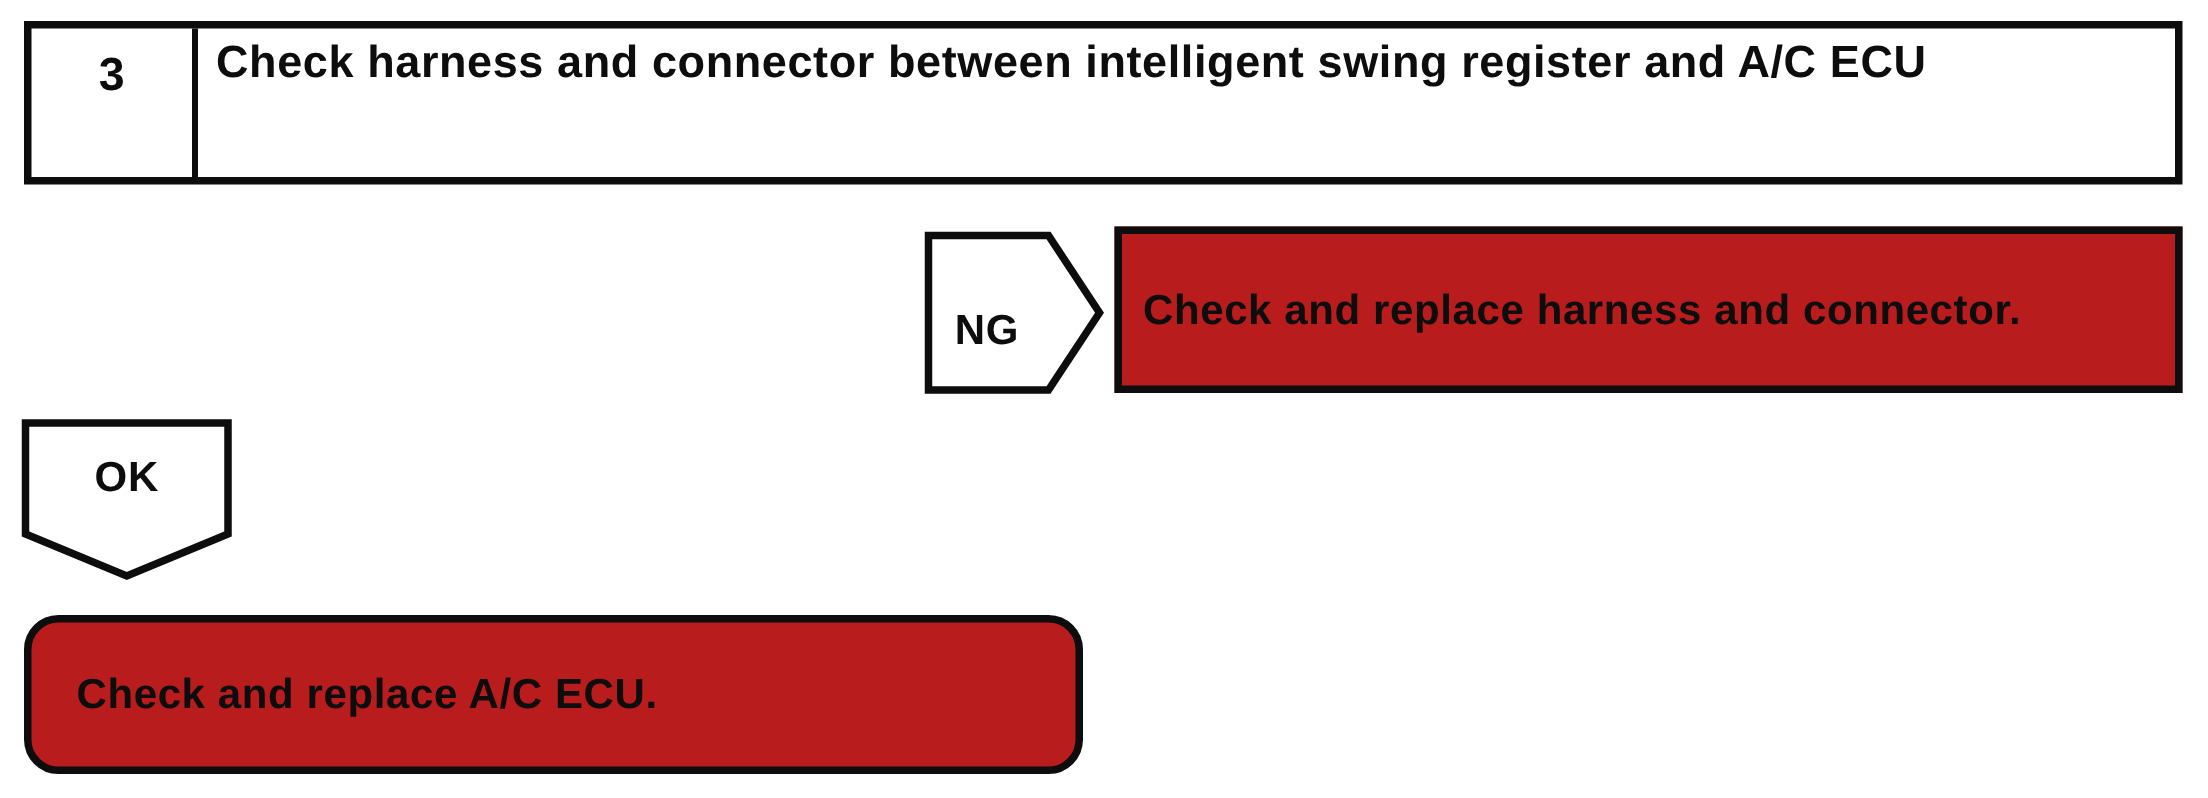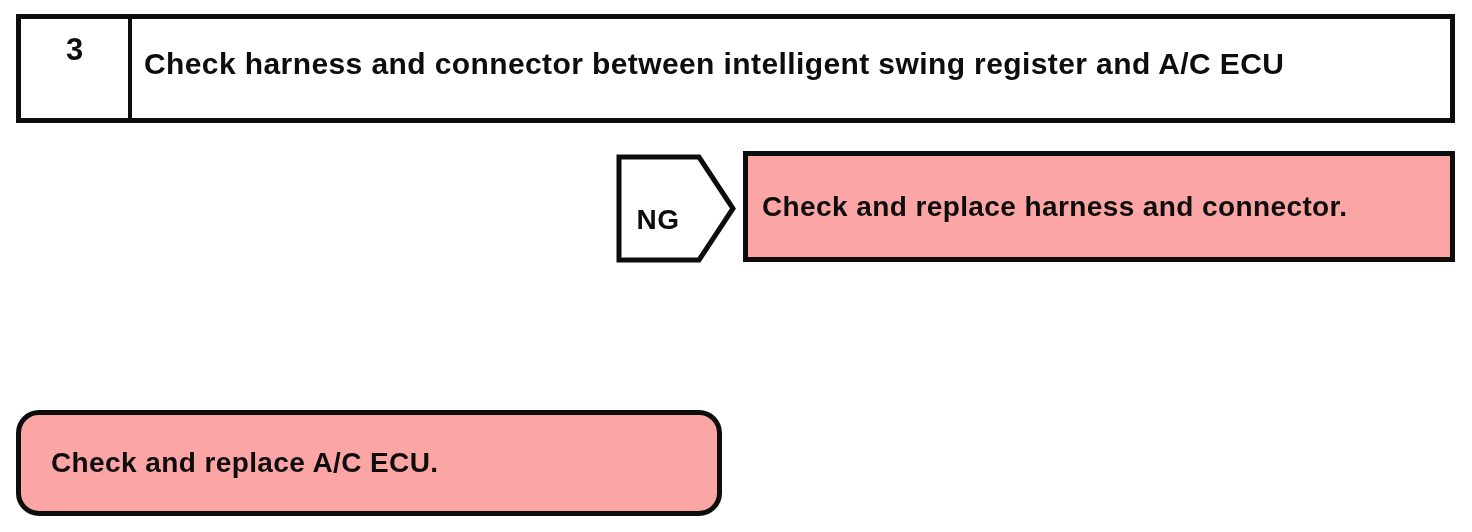--- a/index.html
+++ b/index.html
@@ -34,21 +34,21 @@
     align-items: flex-start;
     padding-top: 15px;
   }
   .step-number-cell span {
     font-size: 31px;
     font-weight: bold;
     line-height: 1;
   }
   .step-text-cell {
     flex: 1;
-    padding: 30px 10px 0 12px;
+    padding: 8px 10px 0 12px;
   }
   .step-text-cell span {
     font-size: 30px;
     font-weight: bold;
     line-height: 1;
     letter-spacing: 0.4px;
     white-space: nowrap;
   }
 
   
@@ -71,21 +71,21 @@
   .ok-connector { left: 14px; top: 279px; width: 141px; height: 108px; }
   .ok-connector .connector-label {
     left: 0; top: 0; width: 141px; height: 78px;
     display: flex; align-items: center; justify-content: center;
   }
 
   
   .action-box {
     position: absolute;
     border: 5px solid #0d0d0d;
-    background: #fca5a5;
+    background: #b91c1c;
     display: flex;
     align-items: center;
   }
   .action-box span {
     font-size: 28px;
     font-weight: bold;
     line-height: 1;
     letter-spacing: 0.4px;
     white-space: nowrap;
   }
@@ -119,18 +119,24 @@
     <svg width="120" height="109" viewBox="0 0 120 109" aria-hidden="true">
       <polygon points="3,3 83,3 117,54.5 83,106 3,106" fill="#ffffff" stroke-width="5" stroke="#0d0d0d"></polygon>
     </svg>
     <span class="connector-label">NG</span>
   </div>
 
   <div class="action-box ng-action-box">
     <span>Check and replace harness and connector.</span>
   </div>
 
+  <div class="connector ok-connector">
+    <svg width="141" height="108" viewBox="0 0 141 108" aria-hidden="true">
+      <polygon points="3,3 138,3 138,77 70.5,105 3,77" fill="#ffffff" stroke-width="5" stroke="#0d0d0d"></polygon>
+    </svg>
+    <span class="connector-label">OK</span>
+  </div>
 
   <div class="action-box ok-action-box">
     <span>Check and replace A/C ECU.</span>
   </div>
 
 </div>
 
 </body></html>

